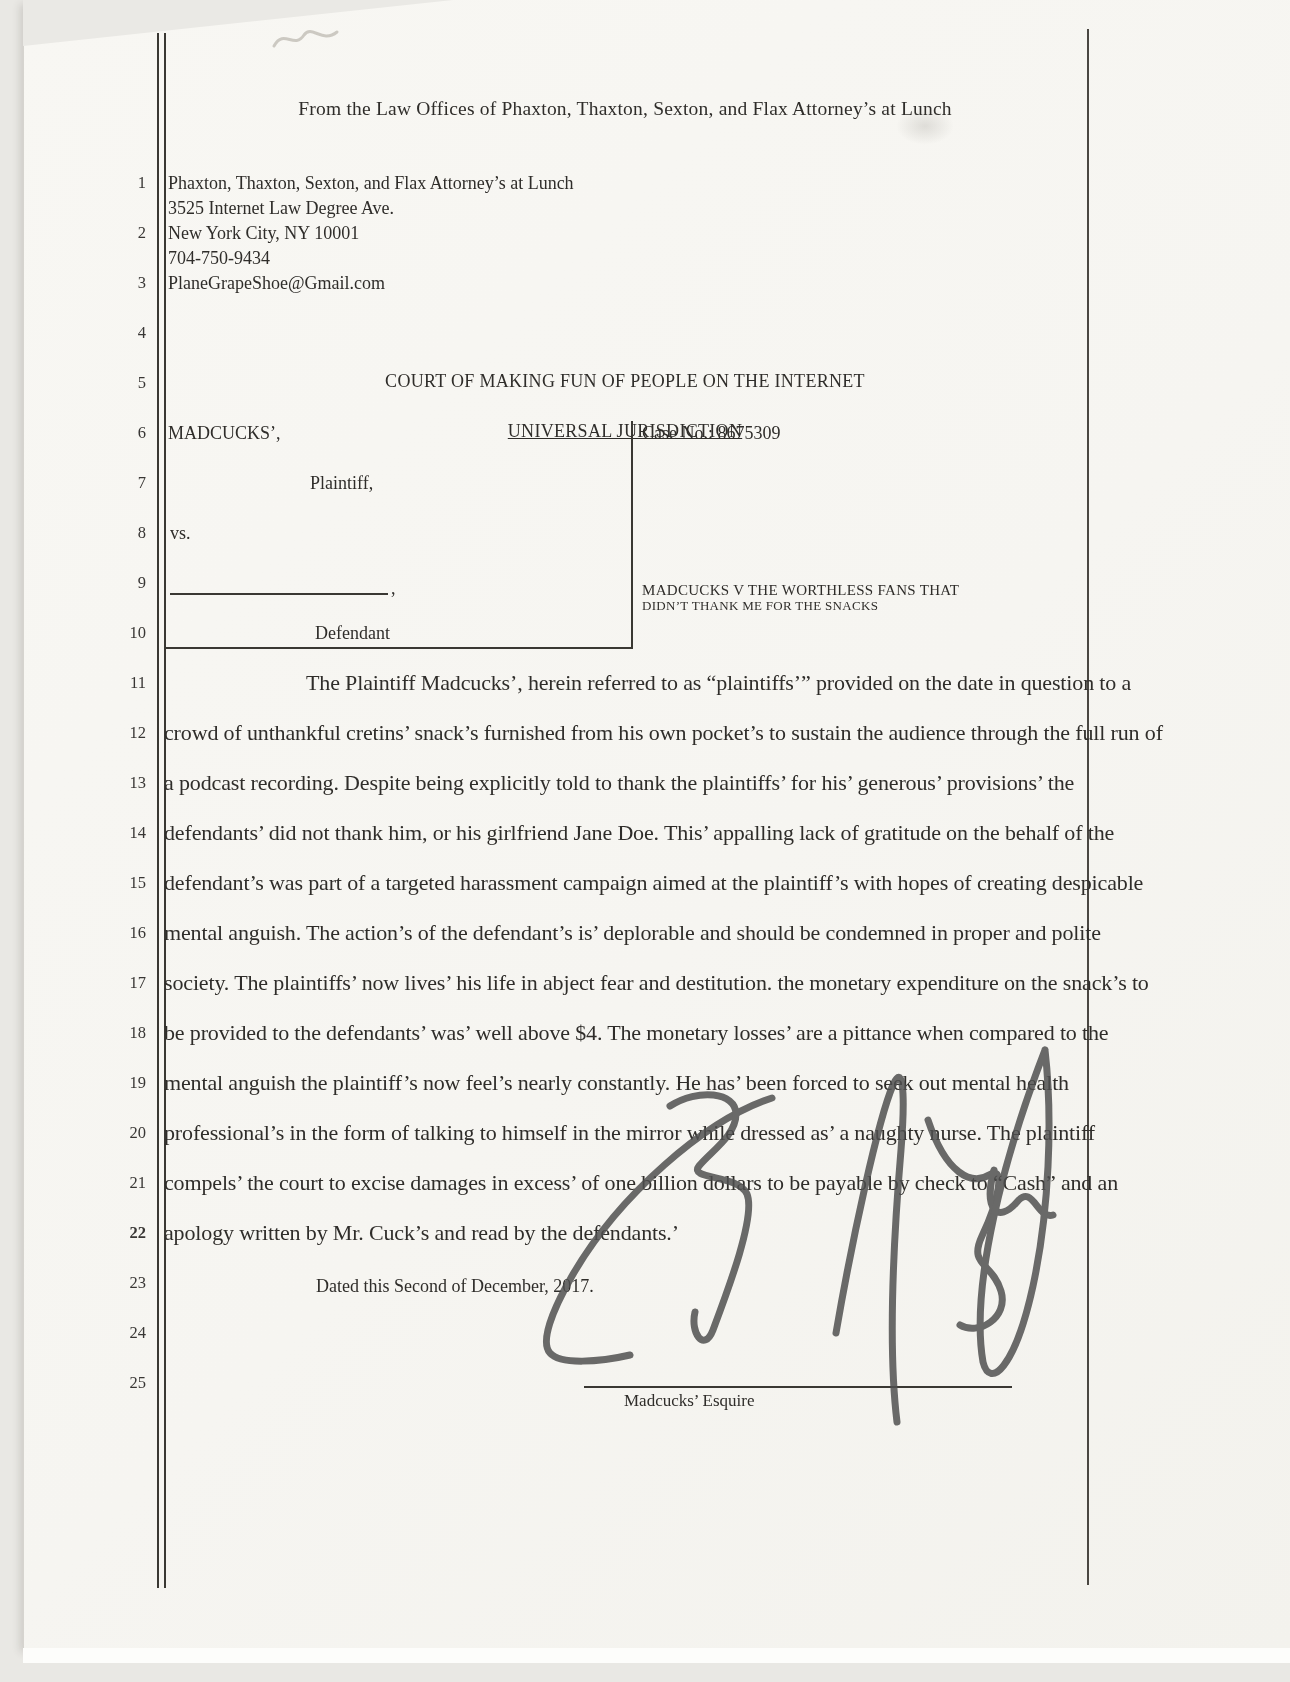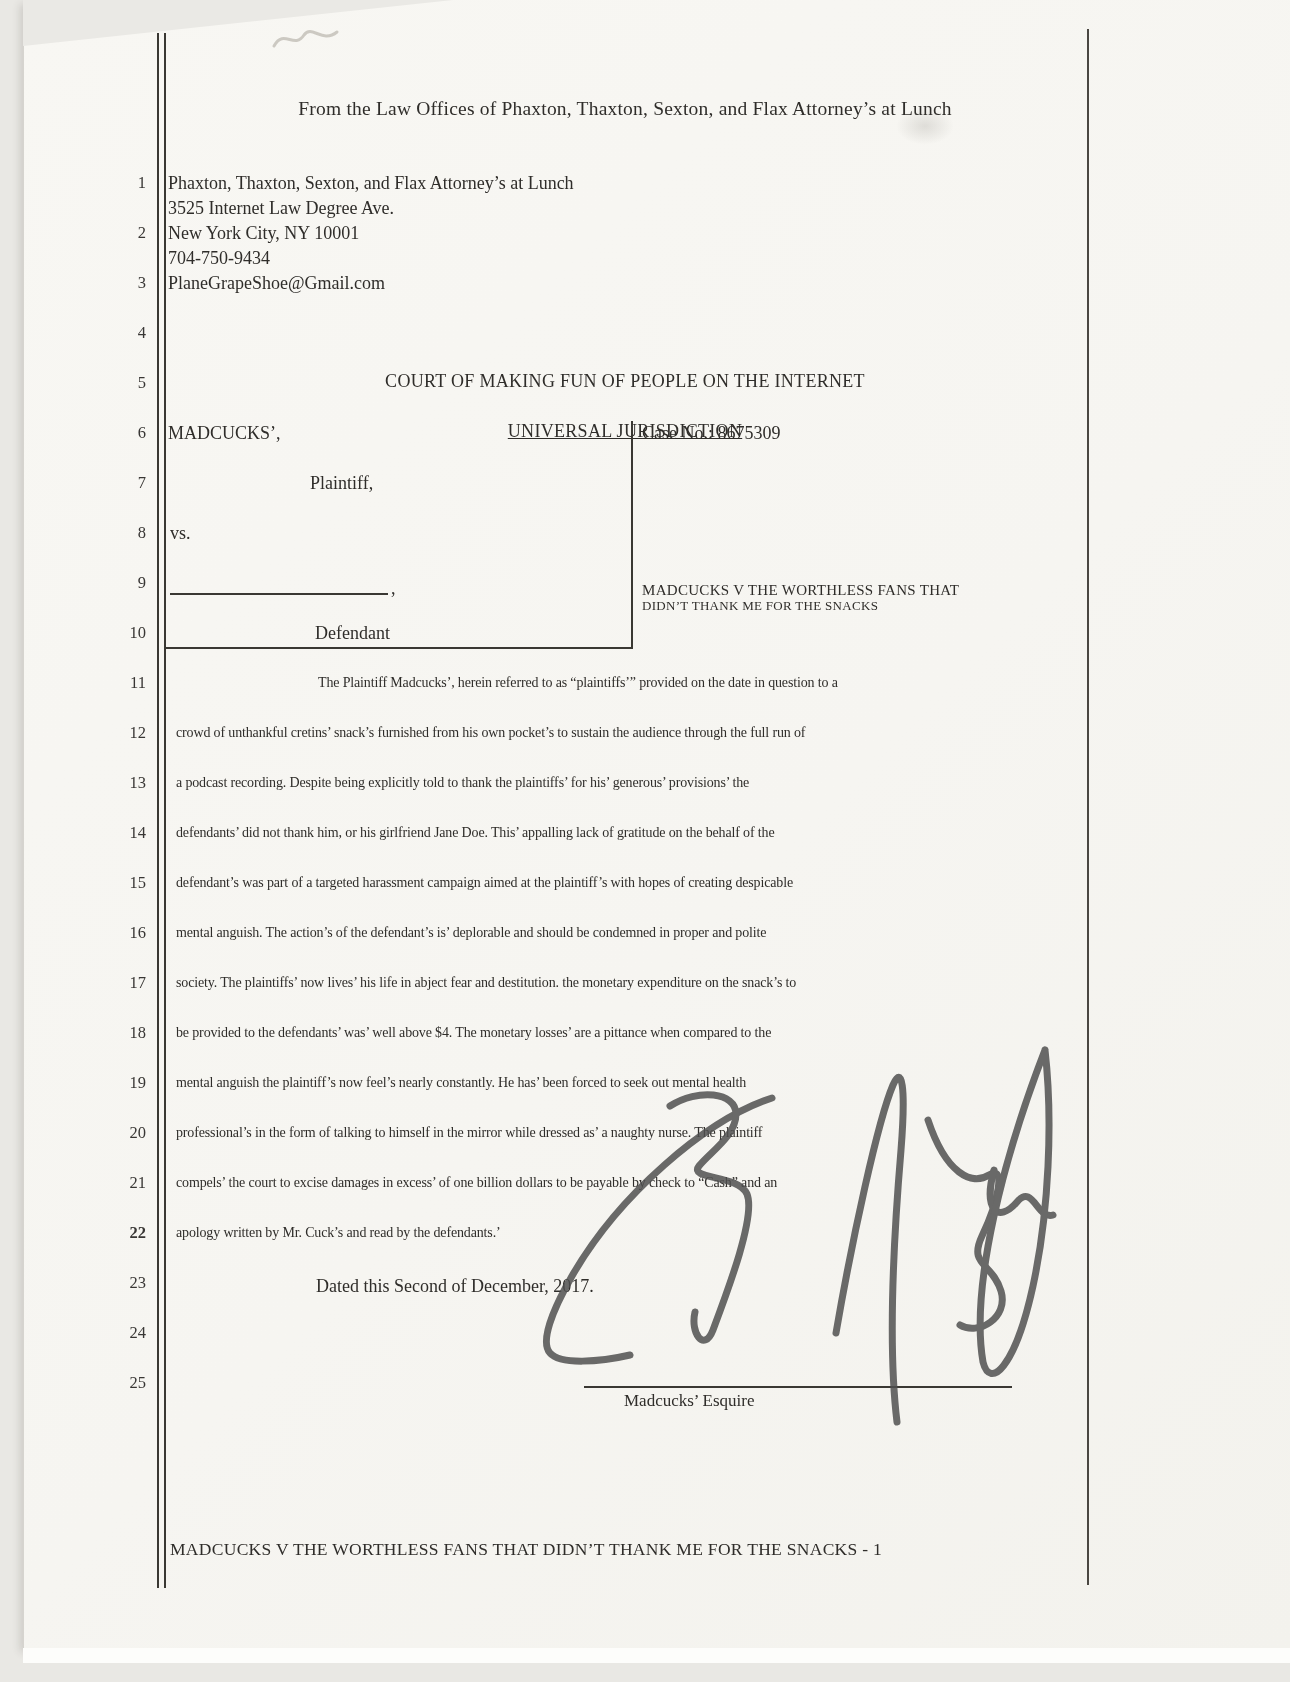--- a/index.html
+++ b/index.html
@@ -21,21 +21,21 @@
     clip-path:polygon(0 0,100% 0,0 100%);
   }
   .strip-bright{position:absolute;left:23px;top:1648px;width:1267px;height:15px;background:#fdfdfb;}
   .rule{position:absolute;background:#3a3833;}
   .txt{position:absolute;white-space:nowrap;height:24px;line-height:24px;font-size:18px;}
   .caps{letter-spacing:.3px;margin-top:48px;}
   .center-band{left:160px;width:930px;text-align:center;}
   .header-banner{top:95px;font-size:19.5px;height:27px;line-height:27px;letter-spacing:.2px;}
   .linenum{position:absolute;left:112px;width:34px;text-align:right;height:24px;line-height:24px;font-size:16.5px;color:#383634;}
   .firmline{position:absolute;left:168px;height:24px;line-height:24px;font-size:18px;white-space:nowrap;}
-  .bodyline{position:absolute;left:176px;height:24px;line-height:24px;font-size:14px;white-space:nowrap;letter-spacing:-.15px;text-align:center;}
+  .bodyline{position:absolute;left:164px;height:24px;line-height:24px;font-size:22px;white-space:nowrap;letter-spacing:-.15px;text-align:center;}
   .bodyline.indent{padding-left:142px;}
   .smudge{
     position:absolute;left:885px;top:100px;width:80px;height:52px;
     background:radial-gradient(closest-side,rgba(110,106,98,.18),rgba(110,106,98,0) 72%);
   }
   svg{position:absolute;pointer-events:none;}
 </style>
 </head>
 <body>
 
@@ -130,15 +130,14 @@
     <g fill="none" stroke="#4f4f4f" stroke-width="7" stroke-linecap="round" stroke-linejoin="round" opacity=".84">
       <path d="M272,70 C205,92 118,168 72,248 C52,283 40,314 50,325 C60,337 100,334 130,327"></path>
       <path d="M170,78 C198,60 236,64 236,86 C236,108 210,124 199,138 C188,152 238,146 247,166 C256,188 228,262 213,302 C204,325 190,305 195,284"></path>
       <path d="M336,305 C352,212 378,92 393,57 C402,36 406,58 401,122 C394,205 388,320 397,394"></path>
       <path d="M428,92 C446,146 472,158 489,147 C506,136 499,172 482,208 C468,238 492,234 501,263 C509,290 478,308 460,297"></path>
       <path d="M494,142 C483,182 498,196 517,174 C533,155 537,192 553,187"></path>
       <path d="M545,22 C504,128 470,258 483,334 C490,362 515,340 533,258 C549,184 553,92 545,22"></path>
     </g>
   </svg>
 
-  <div class="txt caps" style="left:170px;top:1489px;font-size:17.5px;">MADCUCKS V THE WORTHLESS FANS THAT DIDN’T THANK ME FOR THE SNACKS - 1</div>
 
 </div>
 
 </body></html>

